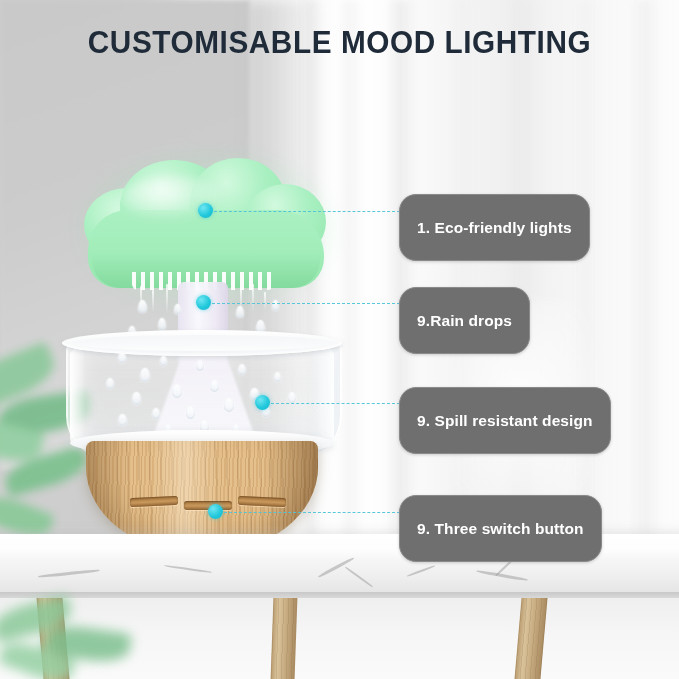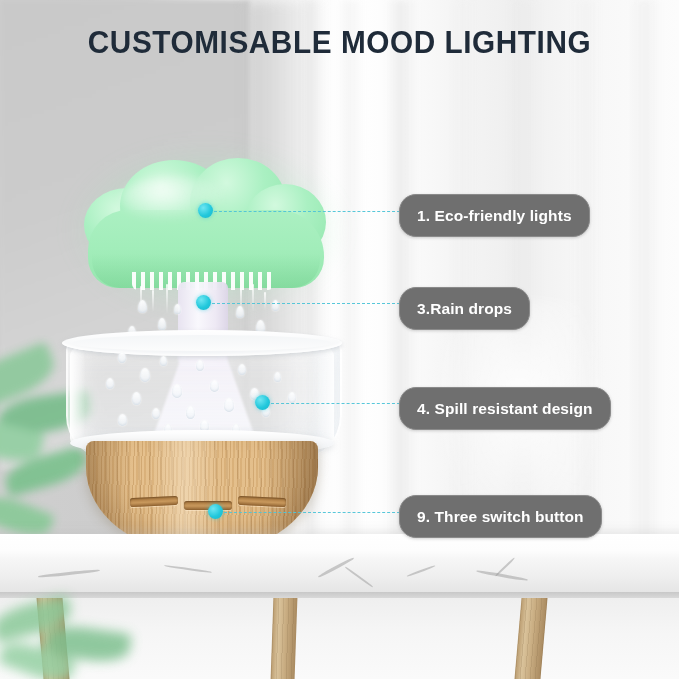--- a/index.html
+++ b/index.html
@@ -252,21 +252,21 @@
     font-weight:700;font-size:32px;letter-spacing:.6px;
     color:#1f2b39;
     transform:scaleX(.93);transform-origin:50% 50%;
     white-space:nowrap;
   }
 
   
   .pill{
     position:absolute;
     display:flex;align-items:center;
-    height:33px;padding:4px 17px;
+    height:33px;padding:16px 17px;
     background:#6f6f6f;
     border:1px solid #8a8a8a;
     border-radius:17px;
     color:#ffffff;
     font-family:"Liberation Sans", sans-serif;
     font-weight:700;font-size:15.5px;letter-spacing:.1px;
     white-space:nowrap;
     box-shadow:0 1px 3px rgba(120,120,120,.35);
   }
   .dot{
@@ -404,27 +404,27 @@
 
   <div>
     <div class="dot" style="left:198px;top:203px;"></div>
     <div class="dash" style="left:214px;top:211px;width:186px;"></div>
     <div class="pill" style="left:399px;top:194px;">1. Eco-friendly lights</div>
   </div>
 
   <div>
     <div class="dot" style="left:196px;top:295px;"></div>
     <div class="dash" style="left:212px;top:303px;width:188px;"></div>
-    <div class="pill" style="left:399px;top:287px;">3.Rain drops</div>
+    <div class="pill" style="left:399px;top:287px;">9.Rain drops</div>
   </div>
 
   <div>
     <div class="dot" style="left:255px;top:395px;"></div>
     <div class="dash" style="left:271px;top:403px;width:129px;"></div>
-    <div class="pill" style="left:399px;top:387px;">4. Spill resistant design</div>
+    <div class="pill" style="left:399px;top:387px;">9. Spill resistant design</div>
   </div>
 
   <div>
     <div class="dot" style="left:208px;top:504px;"></div>
     <div class="dash" style="left:224px;top:512px;width:176px;"></div>
     <div class="pill" style="left:399px;top:495px;">9. Three switch button</div>
   </div>
 
 </div>
 

